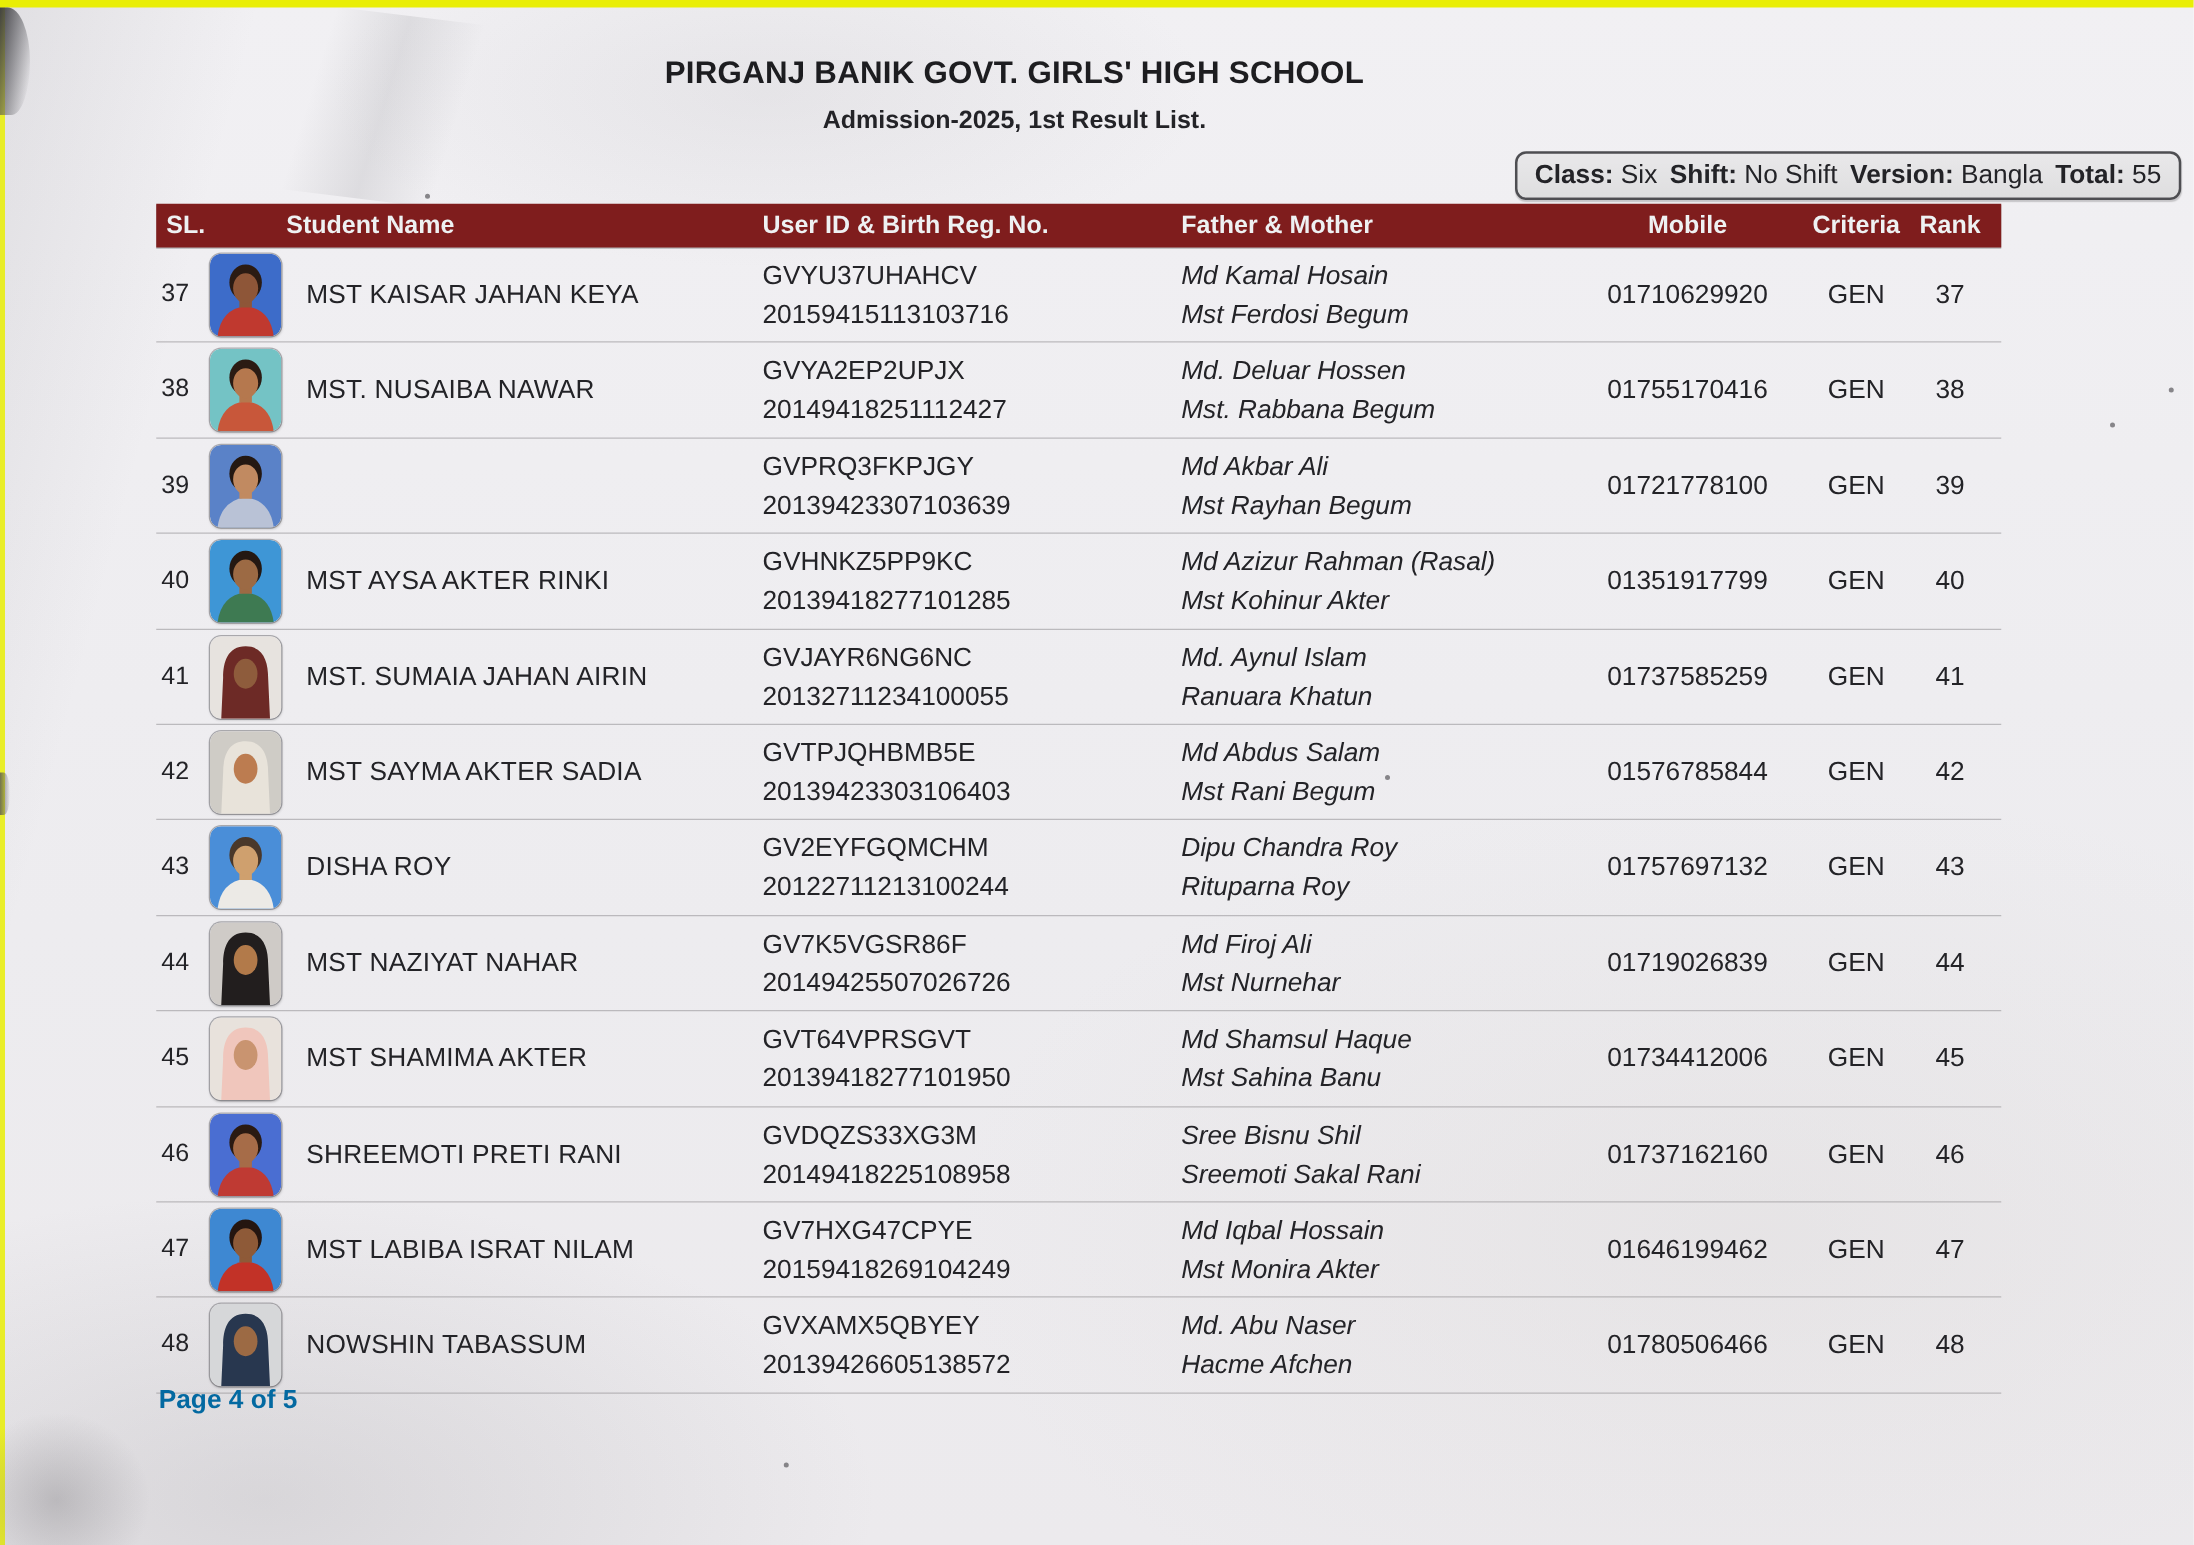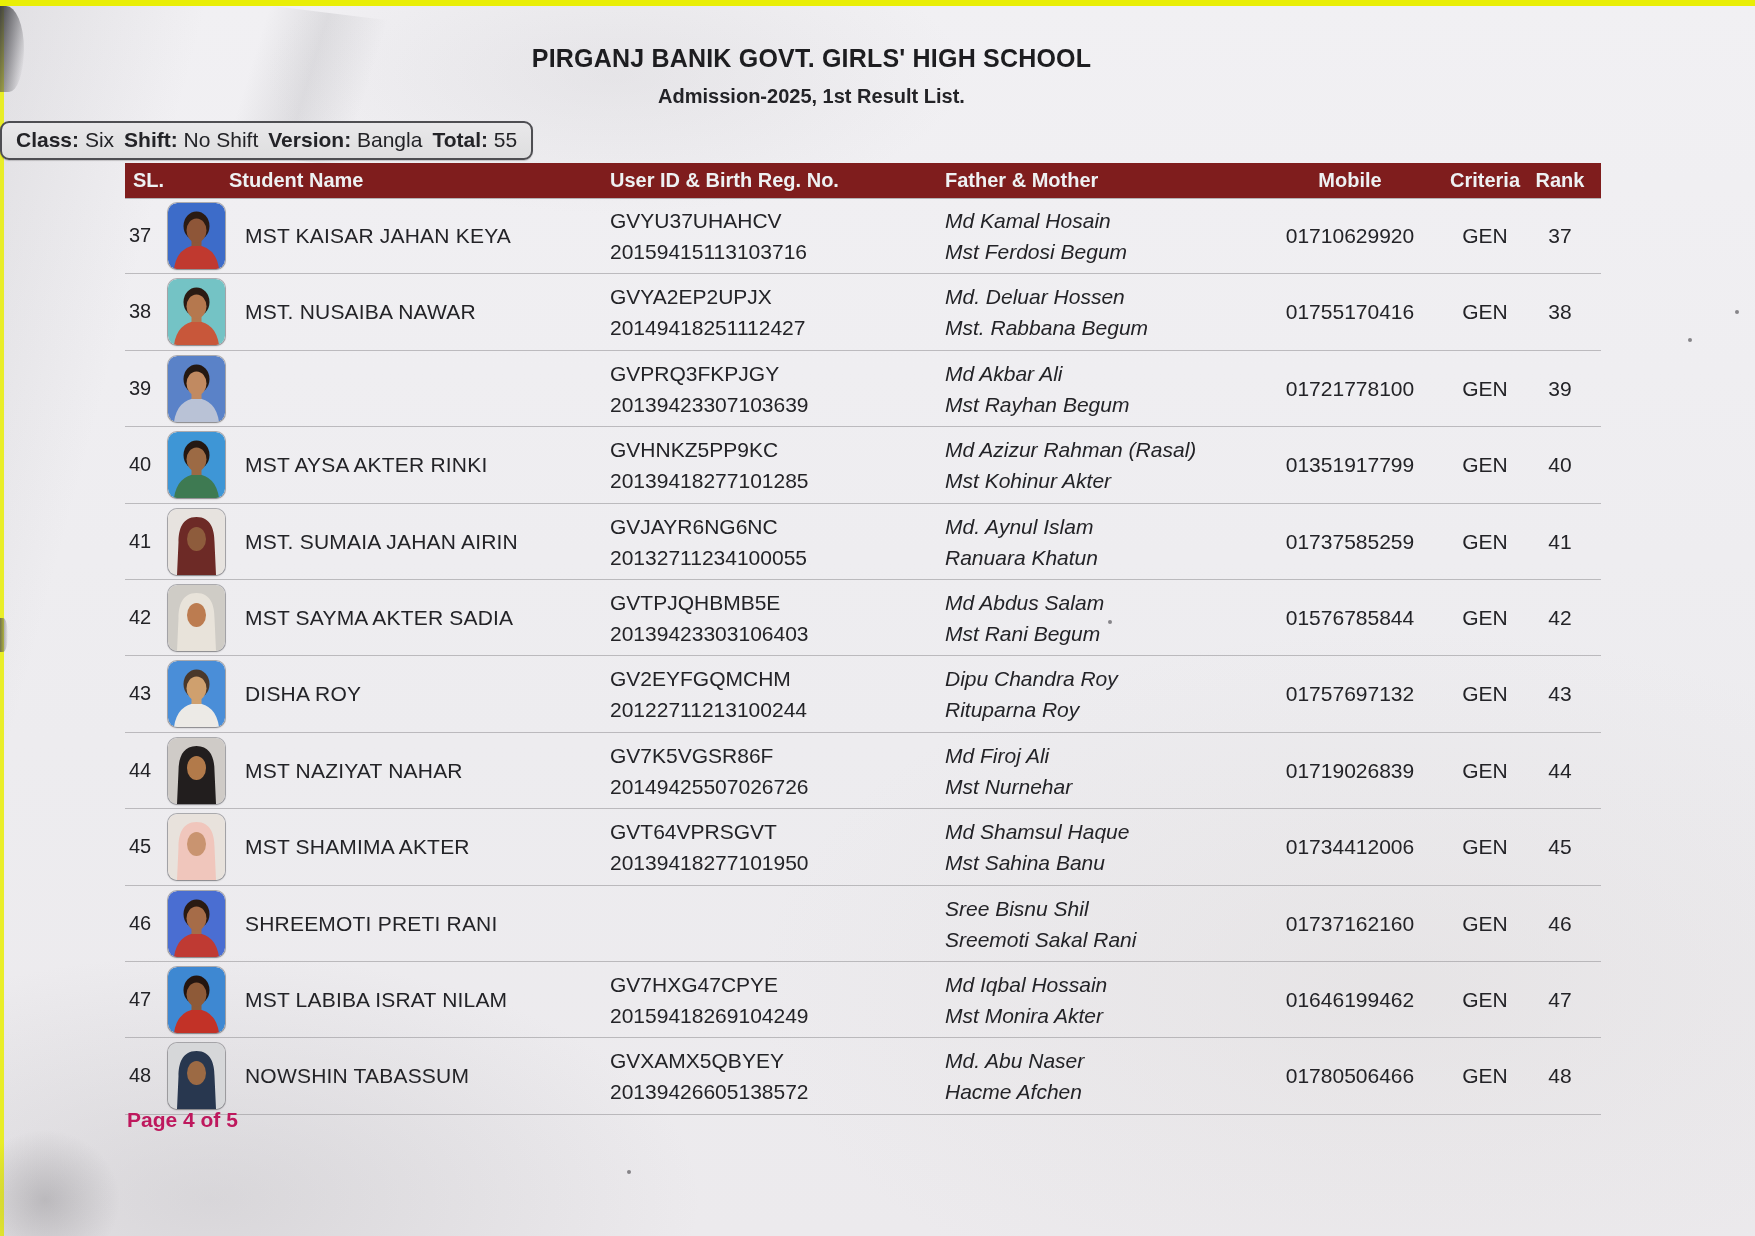--- a/index.html
+++ b/index.html
@@ -25,21 +25,21 @@
   .mark-corner-bl{left:-30px;top:1130px;width:150px;height:140px;border-radius:50%;
     background:radial-gradient(closest-side,rgba(120,118,122,.35),transparent);}
   .crease{left:-20px;top:10px;width:640px;height:150px;transform:rotate(7deg);
     background:linear-gradient(100deg,transparent 42%,rgba(120,120,126,.16) 51%,transparent 60%);}
   .speck{width:4px;height:4px;border-radius:50%;background:rgba(90,88,92,.7);}
 
   
   .head-wrap{position:absolute;left:0;right:172px;top:44px;text-align:center;padding-left:40px;}
   .school-name{font-size:25px;font-weight:bold;letter-spacing:.2px;color:#1d1d20;}
   .subtitle{margin-top:12px;font-size:20px;font-weight:bold;color:#232327;}
-  .classbox-wrap{position:absolute;left:0;right:10px;top:121px;text-align:left;}
+  .classbox-wrap{position:absolute;left:0;right:10px;top:121px;text-align:right;}
   .classbox{display:inline-block;border:2px solid #4e4e52;border-radius:9px;
     background:linear-gradient(#e9e8ea,#dededf);padding:5px 14px 6px 14px;font-size:21px;
     box-shadow:0 1px 1px rgba(0,0,0,.18);}
   .classbox b{margin-left:10px;}
   .classbox b:first-child{margin-left:0;}
 
   
   .table{position:absolute;left:125px;top:163px;width:1476px;}
   .thead{position:relative;height:35px;background:#7f1d1d;color:#eef1f2;font-weight:bold;font-size:20px;
     box-shadow:0 1px 0 rgba(0,0,0,.25);}
@@ -58,21 +58,21 @@
   .c-sl{left:4px;top:0;height:75px;line-height:75px;width:44px;font-size:20px;}
   .c-photo{left:43px;top:5px;width:57px;height:66px;}
   .c-photo svg{display:block;border-radius:9px;box-shadow:0 0 0 1px rgba(75,75,80,.40),0 1px 2px rgba(0,0,0,.25);}
   .c-name{left:120px;top:0;height:75px;line-height:75px;letter-spacing:.2px;}
   .c-uid{left:485px;top:7px;line-height:31px;}
   .c-fm{left:820px;top:7px;line-height:31px;font-style:italic;}
   .c-mobile{left:1125px;top:0;width:200px;height:75px;line-height:75px;text-align:center;}
   .c-criteria{left:1300px;top:0;width:120px;height:75px;line-height:75px;text-align:center;}
   .c-rank{left:1394px;top:0;width:82px;height:75px;line-height:75px;text-align:center;}
 
-  .footer{position:absolute;left:127px;top:1108px;font-size:21px;font-weight:bold;color:#be185d;}
+  .footer{position:absolute;left:127px;top:1108px;font-size:21px;font-weight:bold;color:#0369a1;}
 </style>
 </head>
 <body>
 
 <div class="stripe-top" style="background: rgb(233, 238, 6);"></div>
 <div class="stripe-left" style="background: rgb(233, 238, 6);"></div>
 <div class="mark crease"></div>
 <div class="mark mark-corner-tl"></div>
 <div class="mark mark-left-mid"></div>
 <div class="mark mark-corner-bl"></div>
@@ -314,20 +314,24 @@
     <div class="cell c-photo">
           <svg viewBox="0 0 57 66" width="57" height="66" xmlns="http://www.w3.org/2000/svg">
             <rect width="57" height="66" rx="9" fill="#4a6ed2"></rect>
             <path d="M6 66 Q9 44 28.5 42 Q48 44 51 66 Z" fill="#bf3a33"></path>
             <rect x="23.5" y="31" width="10" height="12" fill="#a66c48"></rect>
             <ellipse cx="28.5" cy="23" rx="13" ry="14.5" fill="#2a1a12"></ellipse>
             <ellipse cx="28.5" cy="27.5" rx="10" ry="12" fill="#a66c48"></ellipse>
           </svg>
         </div>
     <div class="cell c-name">SHREEMOTI PRETI RANI</div>
+    <div class="cell c-uid">
+      <div>GVDQZS33XG3M</div>
+      <div>20149418225108958</div>
+    </div>
     <div class="cell c-fm">
       <div>Sree Bisnu Shil</div>
       <div>Sreemoti Sakal Rani</div>
     </div>
     <div class="cell c-mobile">01737162160</div>
     <div class="cell c-criteria">GEN</div>
     <div class="cell c-rank">46</div>
   </div>
       <div class="row">
     <div class="cell c-sl">47</div>

